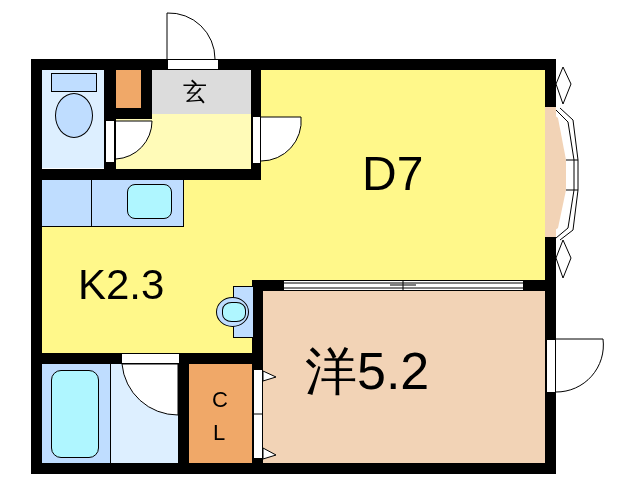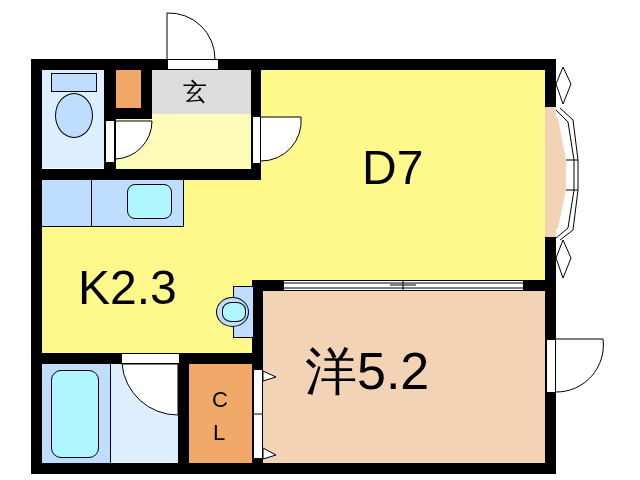--- a/index.html
+++ b/index.html
@@ -80,18 +80,18 @@
 
   <path d="M545 107 L558 118 L566 160 L566 190 L558 228 L545 237" fill="#F2D3B6" stroke="none"></path>
   <path d="M556 110 L568 122 L574 160 L574 190 L568 228 L556 238" fill="none" stroke="#000"></path>
   <path d="M560 108 L573 120 L578 160 L578 190 L573 230 L560 240" fill="none" stroke="#000"></path>
   <line x1="566" y1="160" x2="578" y2="160" stroke="#000"></line>
   <line x1="566" y1="190" x2="578" y2="190" stroke="#000"></line>
   <path d="M563 67 L571 84 L563 104 L556 84 Z" fill="#fff" stroke="#000"></path>
   <path d="M563 240 L571 258 L563 278 L556 258 Z" fill="#fff" stroke="#000"></path>
 </svg>
 
-<div class="lbl" style="left:362px;top:144px;font-size:48px;">D7</div>
-<div class="lbl" style="left:78px;top:264px;font-size:48px;">K2.3</div>
+<div class="lbl" style="left:362px;top:150px;font-size:48px;">D7</div>
+<div class="lbl" style="left:78px;top:264px;font-size:42px;">K2.3</div>
 <div class="lbl" style="left:305px;top:345px;font-size:52px;">洋5.2</div>
 <div class="lbl" style="left:183px;top:80px;font-size:24px;">玄</div>
 <div class="lbl" style="left:212px;top:389px;font-size:22px;">C</div>
 <div class="lbl" style="left:213px;top:422px;font-size:22px;">L</div>
 
 </body></html>

